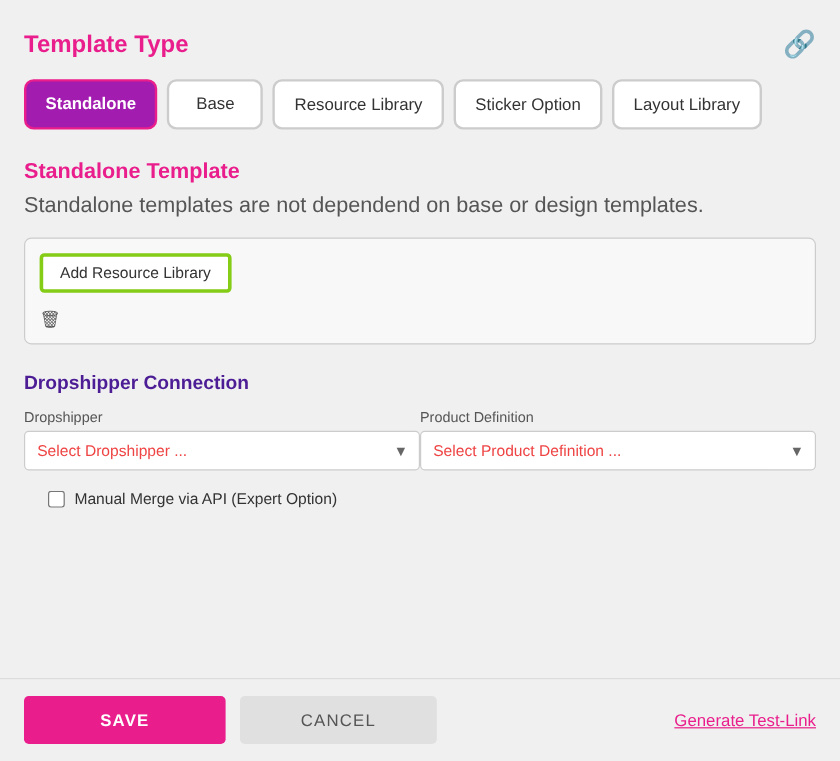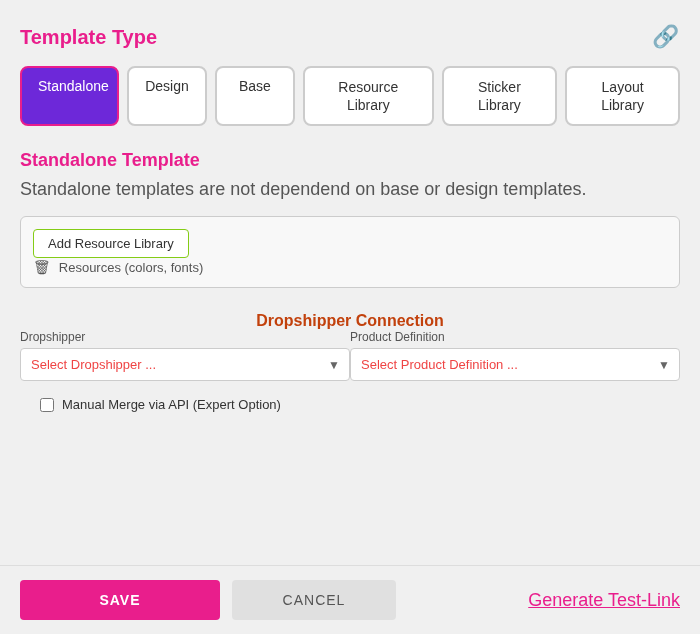--- a/index.html
+++ b/index.html
@@ -43,24 +43,24 @@
       border-radius: 8px;
       padding: 10px 16px;
       background: white;
       cursor: pointer;
       font-size: 14px;
       color: #333;
       min-width: 80px;
       text-align: center;
     }
     .tab.active {
-      background: #6d28d9;
+      background: #a21caf;
       color: white;
       border-color: #e91e8c;
-      font-weight: 400;
+      font-weight: 700;
     }
     .tab.multi-line {
       line-height: 1.3;
     }
     .section-title {
       color: #e91e8c;
       font-size: 18px;
       font-weight: 600;
       margin-bottom: 8px;
       margin-top: 24px;
@@ -71,46 +71,45 @@
       margin-bottom: 16px;
     }
     .library-box {
       border: 1px solid #ccc;
       border-radius: 6px;
       background: #f8f8f8;
       padding: 12px;
       margin-bottom: 24px;
     }
     .add-resource-btn {
-      border: 1px solid #84cc16;
+      border: 3px solid #84cc16;
       border-radius: 4px;
       background: white;
       padding: 6px 14px;
       font-size: 13px;
       cursor: pointer;
       color: #333;
-      margin-bottom: 1px;
+      margin-bottom: 14px;
     }
     .resource-item {
       display: flex;
       align-items: center;
       gap: 8px;
       font-size: 13px;
       color: #555;
     }
     .trash-icon {
       color: #555;
       font-size: 14px;
     }
     .dropshipper-section-title {
       font-size: 16px;
       font-weight: 600;
-      color: #c2410c;
-      margin-bottom: 0;
-      text-align: center;
+      color: #4c1d95;
+      margin-bottom: 12px;
     }
     .dropshipper-row {
       display: flex;
       margin-bottom: 16px;
     }
     .field-group {
       flex: 1;
       display: flex;
       flex-direction: column;
       gap: 4px;
@@ -165,42 +164,42 @@
       display: flex;
       align-items: center;
       gap: 12px;
     }
     .save-btn {
       background: #e91e8c;
       color: white;
       border: none;
       border-radius: 4px;
       padding: 12px 0;
-      width: 200px;
+      width: 168px;
       font-size: 14px;
       font-weight: 600;
       cursor: pointer;
       letter-spacing: 1px;
     }
     .cancel-btn {
       background: #e0e0e0;
       color: #555;
       border: none;
       border-radius: 4px;
       padding: 12px 0;
       width: 164px;
       font-size: 14px;
       font-weight: 500;
       cursor: pointer;
       letter-spacing: 1px;
     }
     .generate-link {
       margin-left: auto;
       color: #e91e8c;
-      font-size: 18px;
+      font-size: 14px;
       text-decoration: underline;
       cursor: pointer;
       background: none;
       border: none;
     }
   </style>
 </head>
 <body>
 
 <div class="main-content">
@@ -208,44 +207,40 @@
   <div class="header-row">
     <span class="template-type-title">Template Type</span>
     <span class="link-icon">🔗</span>
   </div>
 
   <div class="tabs-row">
     <div class="tab active">
       <span>Standalone</span>
     </div>
     <div class="tab">
-      <span>Design</span>
-    </div>
-    <div class="tab">
       <span>Base</span>
     </div>
     <div class="tab multi-line">
       <span>Resource Library</span>
     </div>
     <div class="tab multi-line">
-      <span>Sticker Library</span>
+      <span>Sticker Option</span>
     </div>
     <div class="tab multi-line">
       <span>Layout Library</span>
     </div>
   </div>
 
   <div class="section-title">Standalone Template</div>
   <div class="section-desc">Standalone templates are not dependend on base or design templates.</div>
 
   <div class="library-box">
     <button class="add-resource-btn">Add Resource Library</button>
     <div class="resource-item">
       <span class="trash-icon">🗑</span>
-      <span>Resources (colors, fonts)</span>
     </div>
   </div>
 
   <div class="dropshipper-section-title">Dropshipper Connection</div>
 
   <div class="dropshipper-row">
     <div class="field-group">
       <span class="field-label">Dropshipper</span>
       <div class="select-wrapper">
         <select class="select-field">

